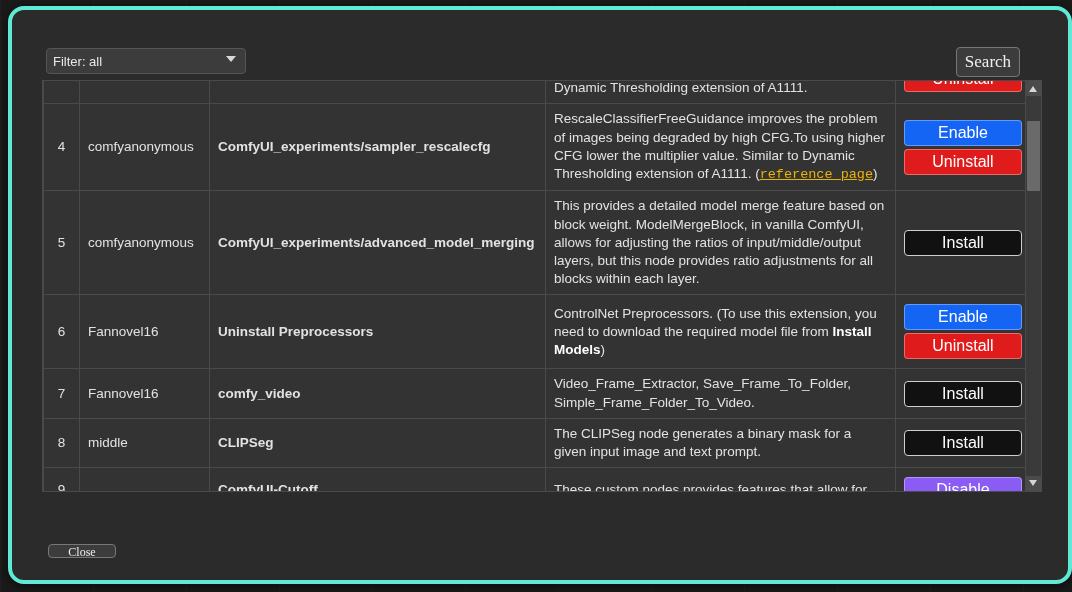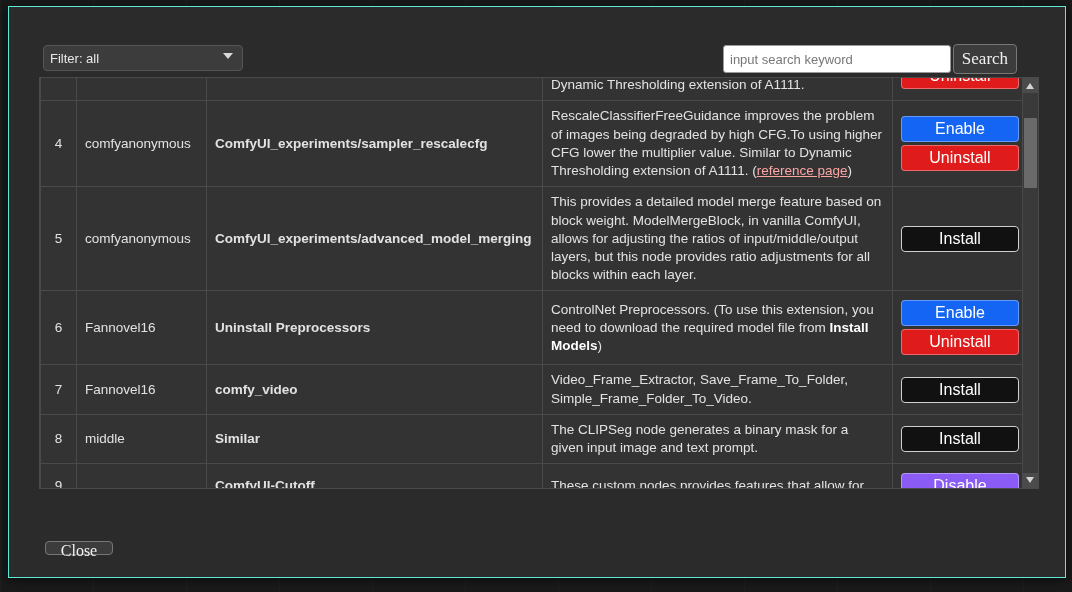--- a/index.html
+++ b/index.html
@@ -31,22 +31,22 @@
     pointer-events: none;
   }
 
   .dialog {
     position: absolute;
     left: 8px;
     top: 6px;
     width: 1056px;
     height: 570px;
     background: #2b2b2b;
-    border: 1px solid #5eead4;
-    border-radius: 0;
+    border: 4px solid #5eead4;
+    border-radius: 16px;
     box-shadow: 0 2px 10px rgba(0,0,0,0.6);
     overflow: hidden;
   }
 
   
   .topbar {
     position: absolute;
     left: 0; top: 0;
     width: 100%;
     height: 76px;
@@ -151,21 +151,21 @@
   td.idx { text-align: center; color: #e2e2e2; font-size: 14px; }
   td.auth { font-size: 14px; margin-left: 25px; }
   td.name {
     color: #4a9bf7;
     font-weight: bold;
     font-size: 14px;
     word-break: break-word;
   }
   td.desc { font-size: 13.5px; color: #e6e6e6; }
   td.desc b { font-weight: bold; color: #ffffff; }
-  td.desc a { color: #fca5a5; text-decoration: underline; }
+  td.desc a { color: #eab308; text-decoration: underline; font-family: Liberation Mono, monospace; }
   td.act {
     padding: 4px 6px;
     text-align: center;
     background: #2f2f2f;
   }
 
   .btn {
     display: block;
     width: 118px;
     margin: 3px auto;
@@ -226,41 +226,40 @@
   .close-button {
     position: absolute;
     left: 36px;
     top: 534px;
     width: 68px;
     height: 14px;
     background: #3c3c3c;
     color: #f0f0f0;
     border: 1px solid #777;
     border-radius: 4px;
-    font-size: 16px;
+    font-size: 12px;
     font-family: "Liberation Serif", serif;
     cursor: pointer;
     padding: 0;
   }
 </style>
 </head>
 <body>
 
 <div id="root">
   <div class="bg-stripes"></div>
 
   <div class="dialog">
 
     <div class="topbar">
       <select class="filter-select">
         <option>Filter: all</option>
       </select>
       <span class="filter-arrow"></span>
 
-      <input class="search-input" type="text" placeholder="input search keyword" style="">
       <button class="search-button">Search</button>
     </div>
 
     <div class="table-wrap">
       <table class="ext">
         <colgroup>
           <col class="c-idx">
             <col class="c-auth">
             <col class="c-name">
             <col class="c-desc">
@@ -315,21 +314,21 @@
             <td class="name">comfy_video</td>
             <td class="desc">Video_Frame_Extractor, Save_Frame_To_Folder, Simple_Frame_Folder_To_Video.</td>
             <td class="act">
               <button class="btn btn-install">Install</button>
             </td>
           </tr>
 
           <tr>
             <td class="idx">8</td>
             <td class="auth">middle</td>
-            <td class="name">Similar</td>
+            <td class="name">CLIPSeg</td>
             <td class="desc">The CLIPSeg node generates a binary mask for a given input image and text prompt.</td>
             <td class="act">
               <button class="btn btn-install">Install</button>
             </td>
           </tr>
 
           <tr>
             <td class="idx">9</td>
             <td class="auth"></td>
             <td class="name">ComfyUI-Cutoff</td>

